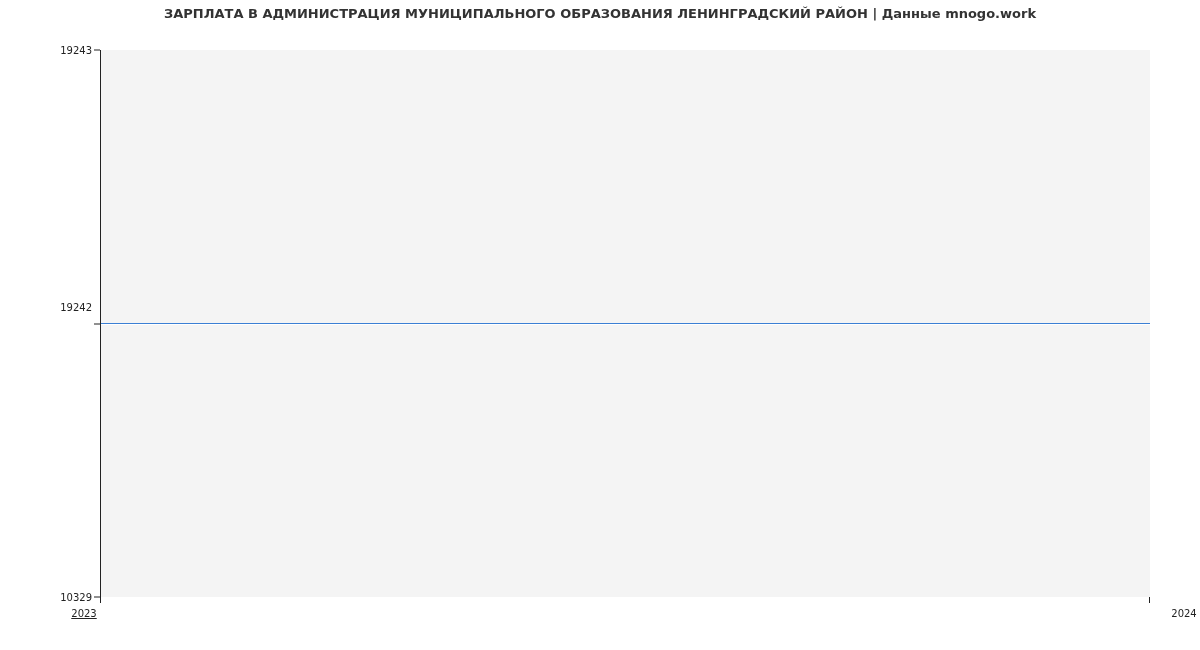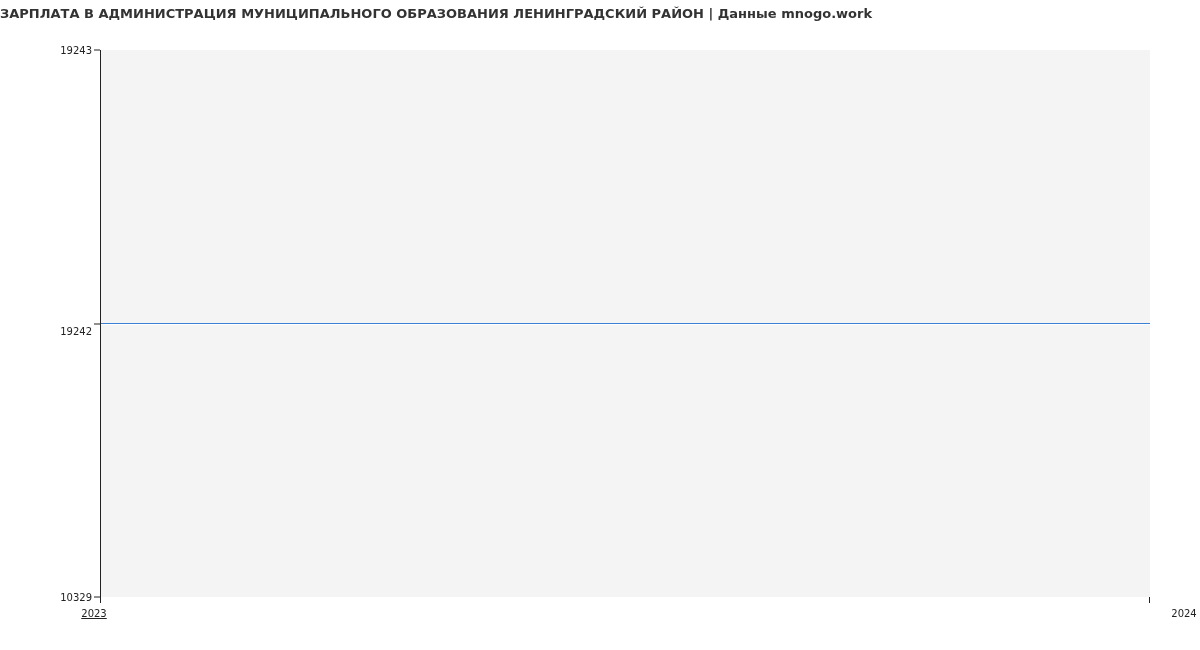--- a/index.html
+++ b/index.html
@@ -14,20 +14,21 @@
   .chart-wrap {
     position: relative;
     width: 1200px;
     height: 650px;
   }
   .title {
     position: absolute;
     top: 6px;
     left: 0;
     right: 0;
+    text-align: center;
     font-size: 13px;
     font-weight: 600;
     color: #333;
   }
   .plot-area {
     position: absolute;
     left: 100px;
     top: 50px;
     width: 1050px;
     height: 547px;
@@ -83,31 +84,31 @@
   }
 </style>
 </head>
 <body>
 
 <div class="chart-wrap">
 
   <div class="title">ЗАРПЛАТА В АДМИНИСТРАЦИЯ МУНИЦИПАЛЬНОГО ОБРАЗОВАНИЯ ЛЕНИНГРАДСКИЙ РАЙОН | Данные mnogo.work</div>
 
   <div class="ylabel" style="top:597px;">10329</div>
-  <div class="ylabel" style="top:331px;margin-left:45px;">19242</div>
+  <div class="ylabel" style="top:307px;margin-left:45px;">19242</div>
   <div class="ylabel" style="top:50px;">19243</div>
 
   <div class="ytick" style="top:597px;"></div>
   <div class="ytick" style="top:323.5px;"></div>
   <div class="ytick" style="top:50px;"></div>
 
   <div class="xtick" style="left:100px;"></div>
   <div class="xtick" style="left:1149px;"></div>
 
-  <div class="xlabel" style="left:94px;text-decoration:underline;">2023</div>
+  <div class="xlabel" style="left:84px;text-decoration:underline;">2023</div>
   <div class="xlabel" style="left:1149px;margin-left:35px;">2024</div>
 
   <div class="plot-area">
 
     <div class="gridline" style="top:273.5px;"></div>
 
     <div class="data-line" style="top:272.75px;"></div>
   </div>
 
 </div>

